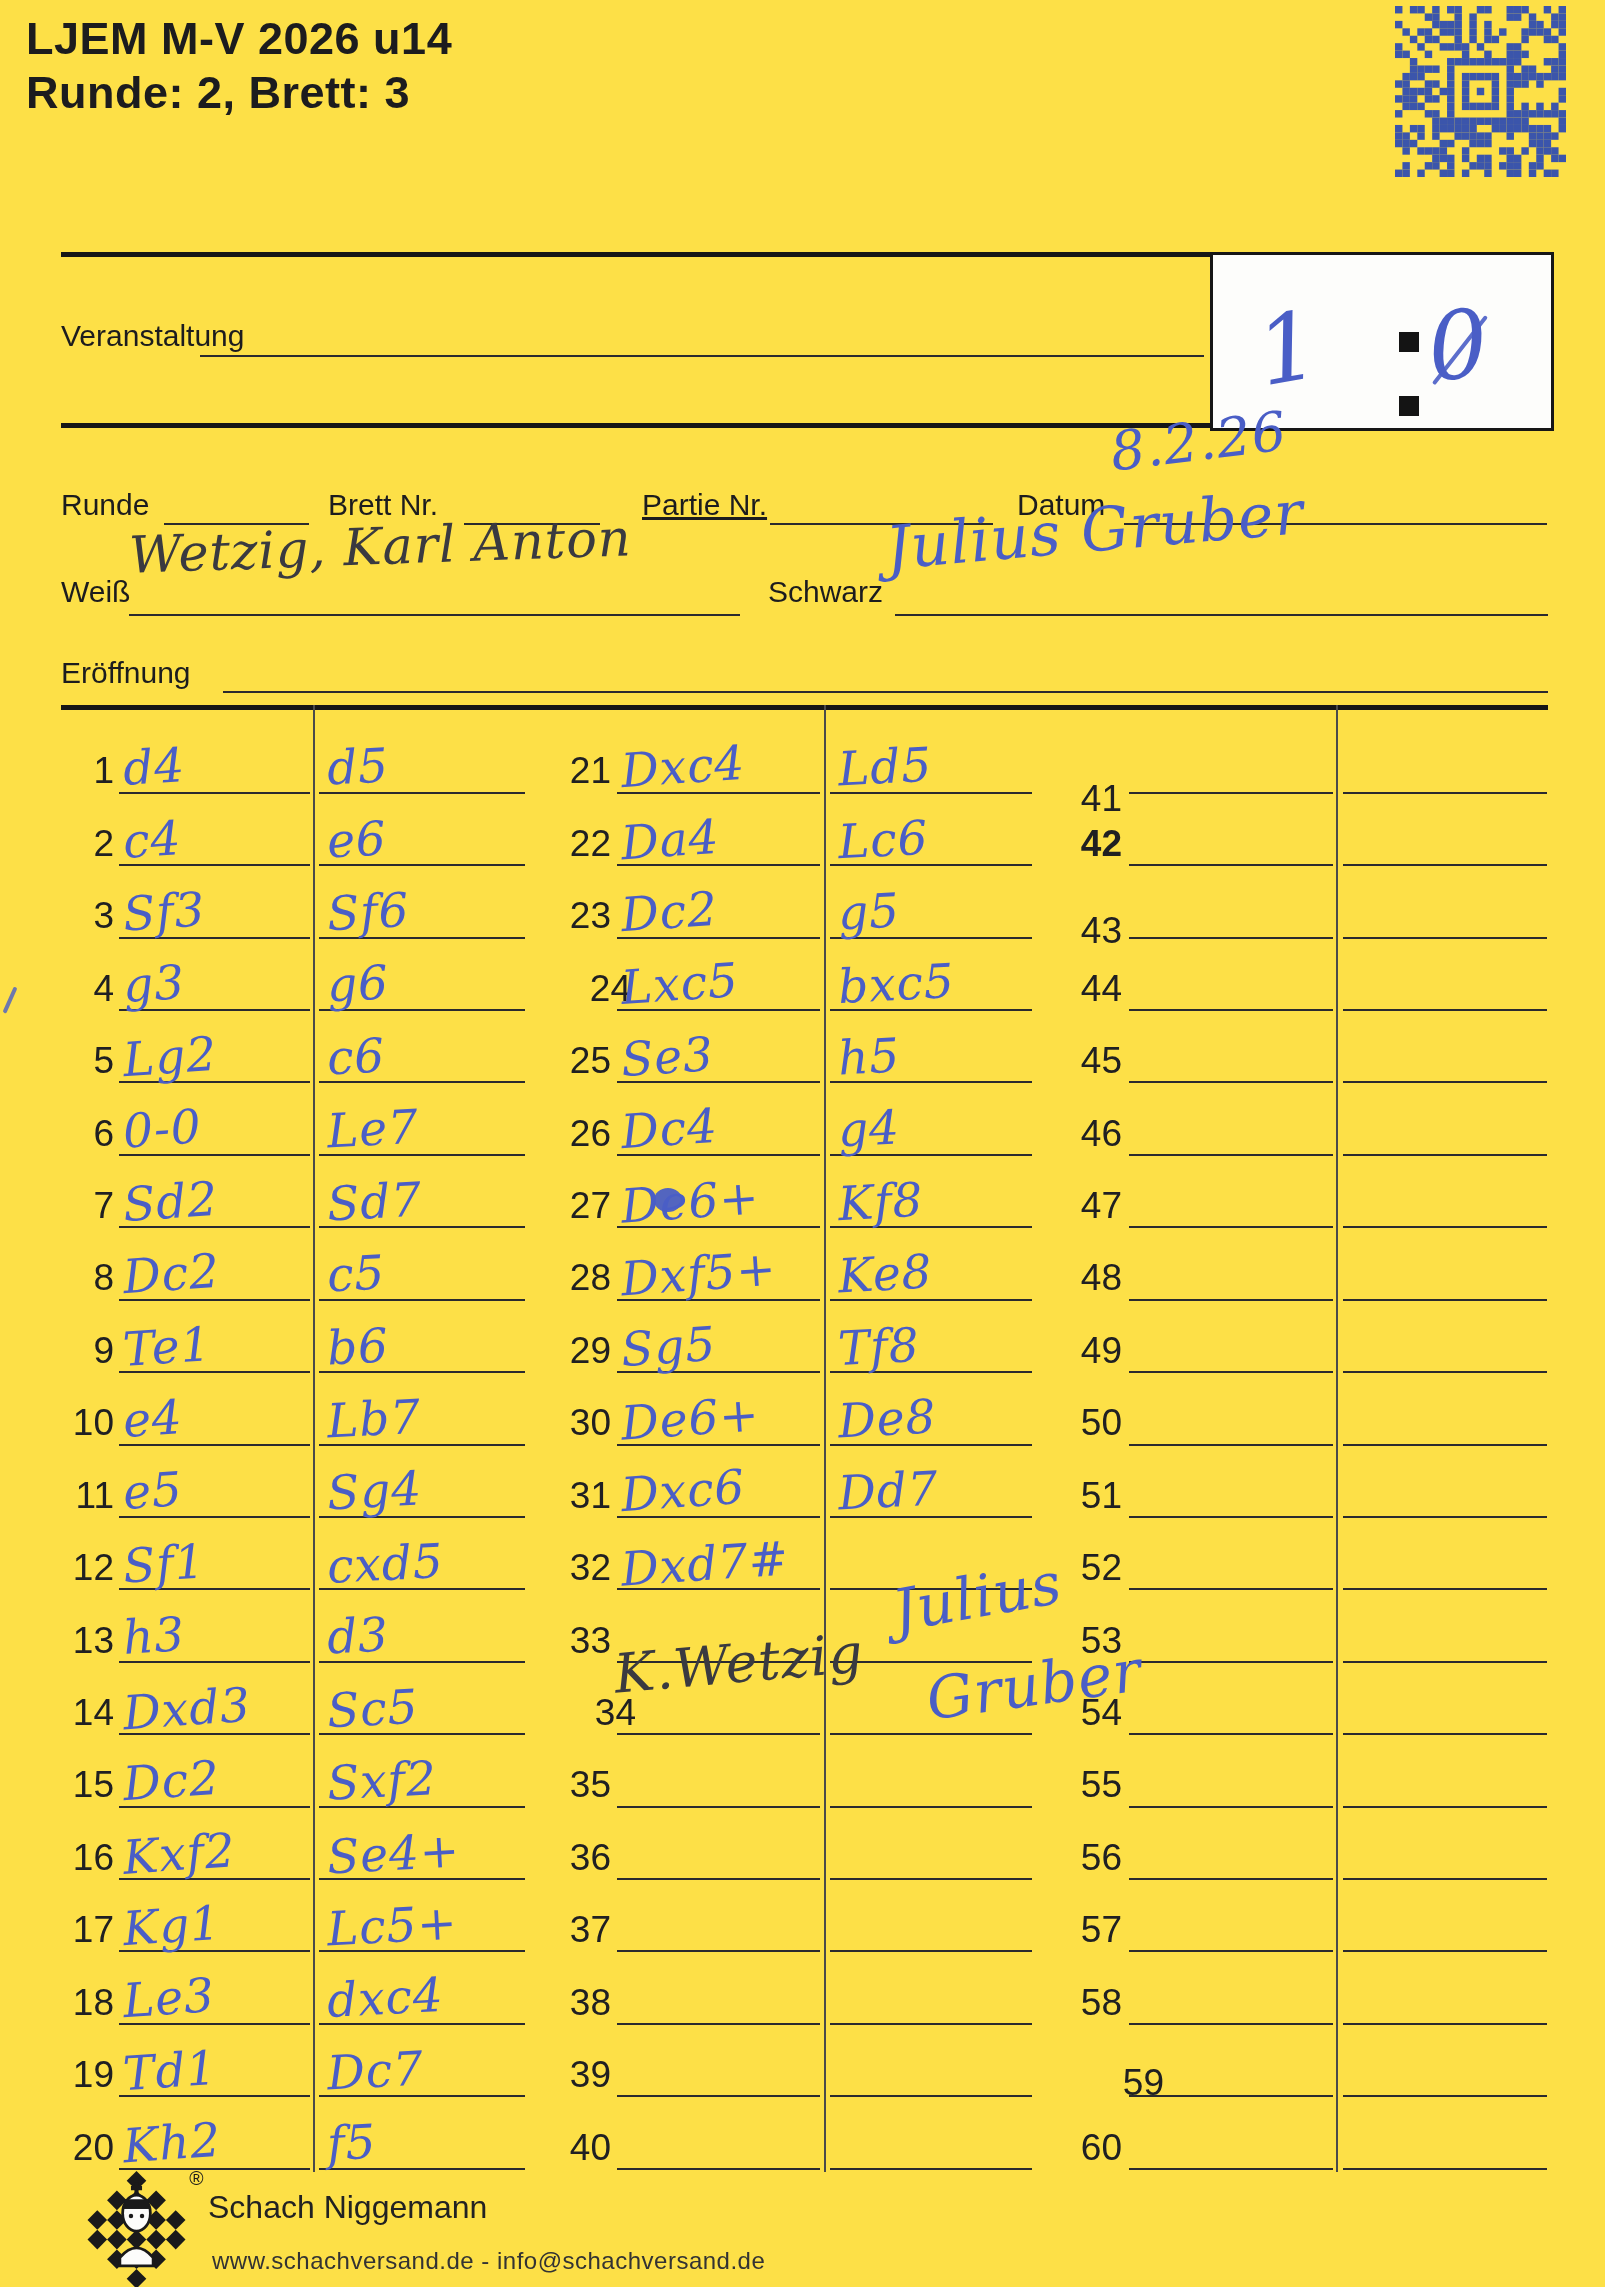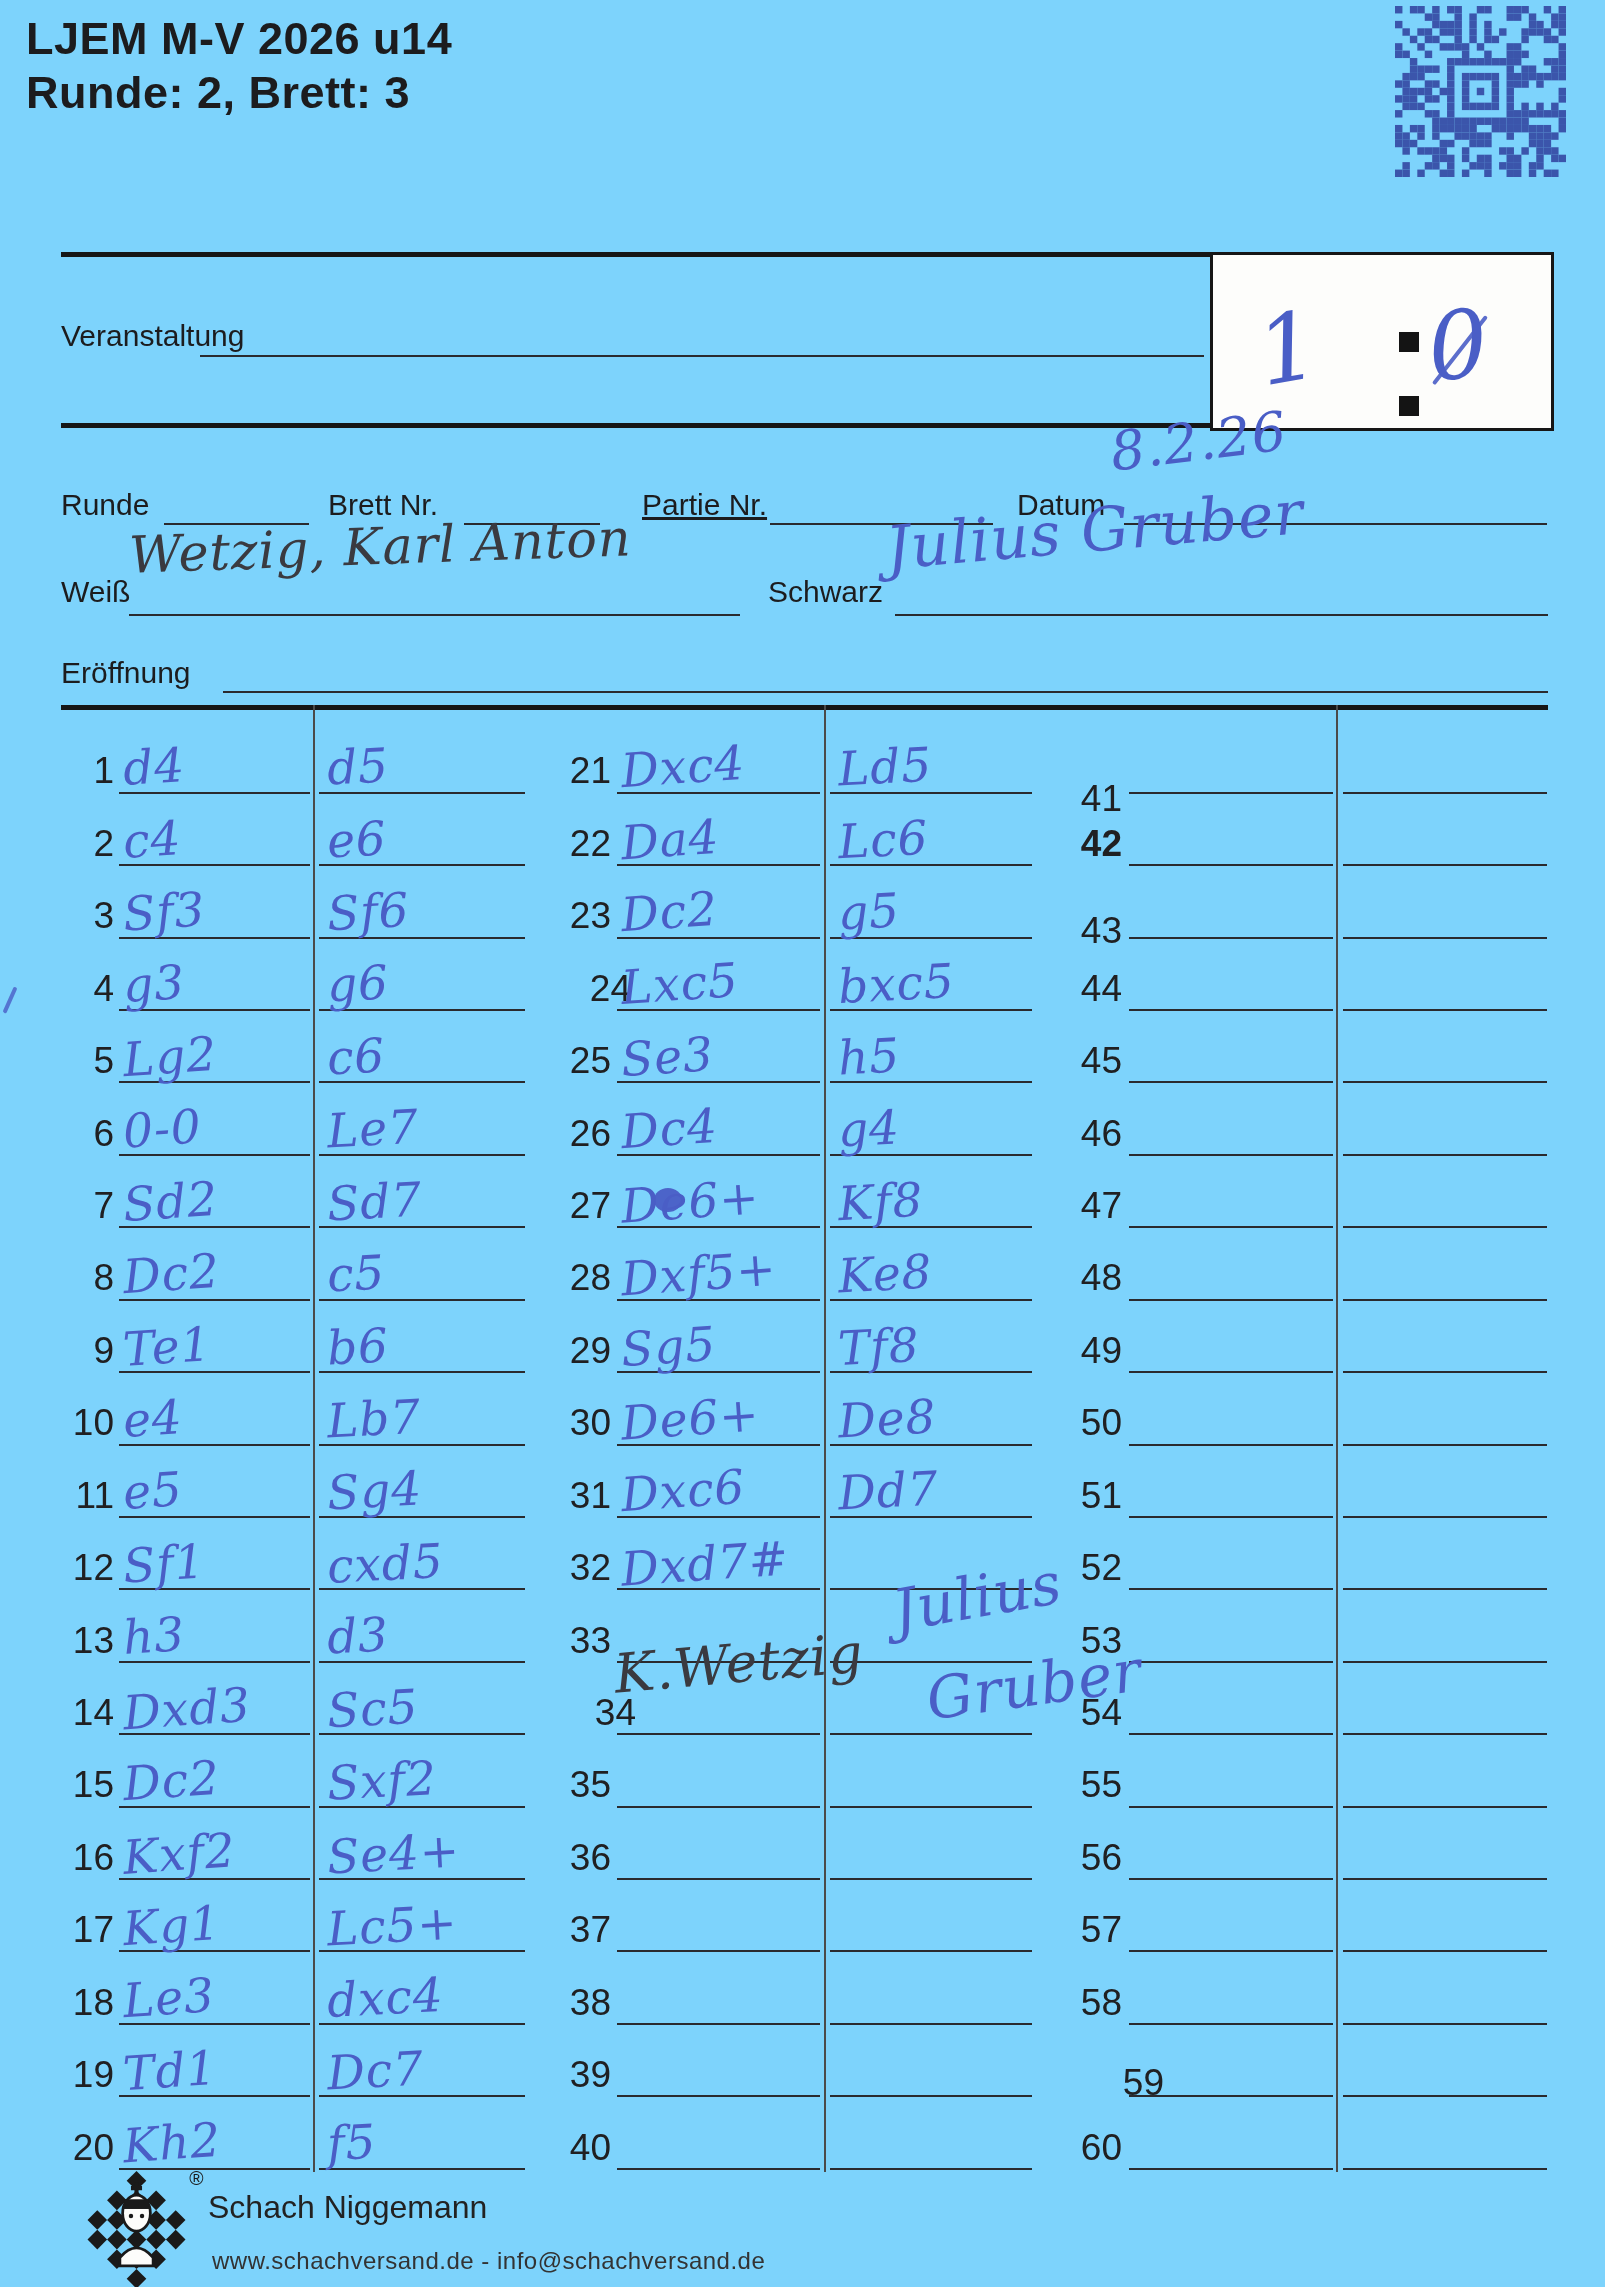--- a/index.html
+++ b/index.html
@@ -1,16 +1,16 @@
 <!DOCTYPE html>
 <html style="--ink-blue: #4a5ec6; --ink-dark: #3a3a40; --qr-blue: #3b55ab;font-size:15px"><head>
 <meta charset="utf-8">
 <style>
   html,body{margin:0;padding:0;background:#e8e8e6;}
-  #page{position:relative;width:1606px;height:2287px;background:#7dd3fc;overflow:hidden;
+  #page{position:relative;width:1606px;height:2287px;background:#fde047;overflow:hidden;
         font-family:"Liberation Sans",sans-serif;color:#1c1c1e;}
   .title{position:absolute;font-size:45px;font-weight:bold;letter-spacing:0.5px;white-space:nowrap;}
   .lbl{position:absolute;font-size:30px;color:#1c1c1e;white-space:nowrap;}
   .rule{position:absolute;height:4.7px;background:#161616;}
   .uline{position:absolute;height:1.9px;background:#2a2a2e;}
   .vline{position:absolute;width:1.9px;background:#4a4a4a;}
   .num{position:absolute;font-size:37px;color:#202022;text-align:right;}
   .hw{position:absolute;font-family:"DejaVu Serif",serif;font-style:italic;
       color:var(--ink-blue,#4a5ec6);white-space:nowrap;letter-spacing:0.9px;}
   .hw-dark{color:var(--ink-dark,#3a3a40);}

